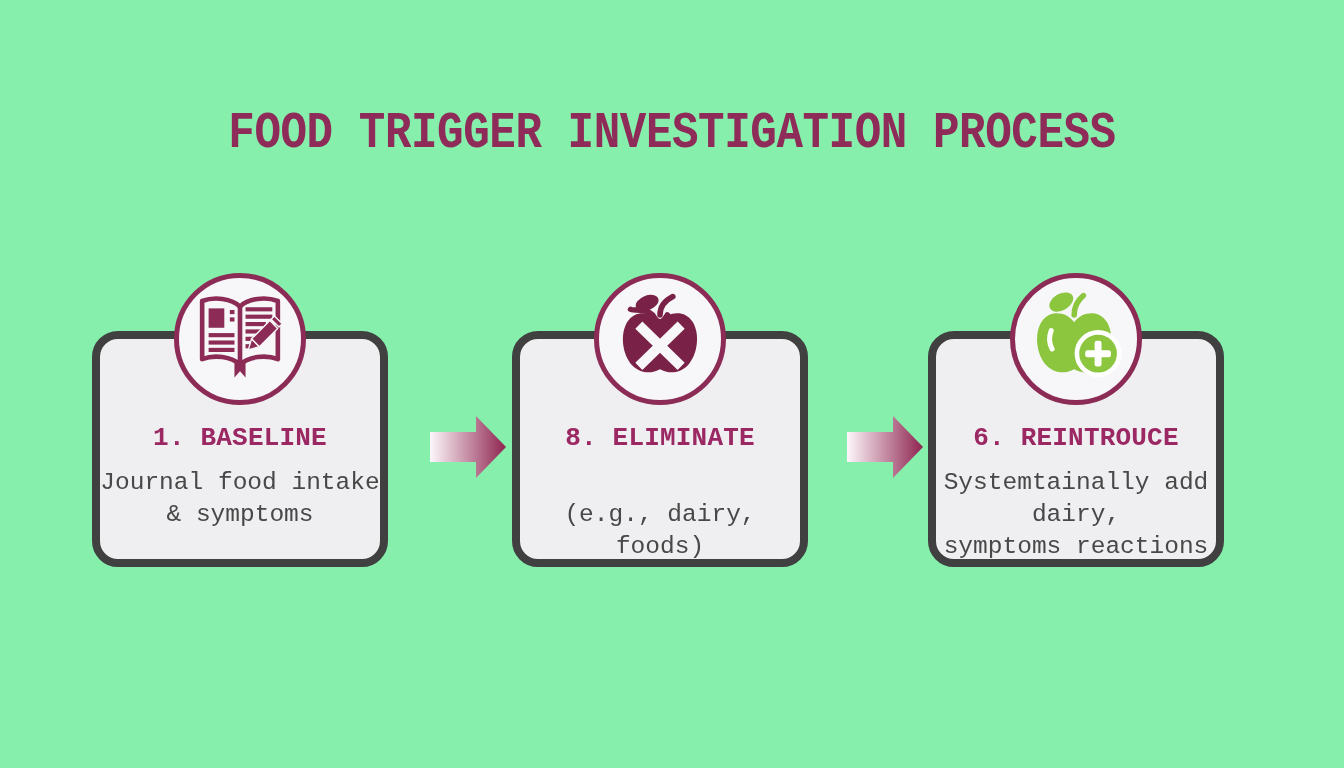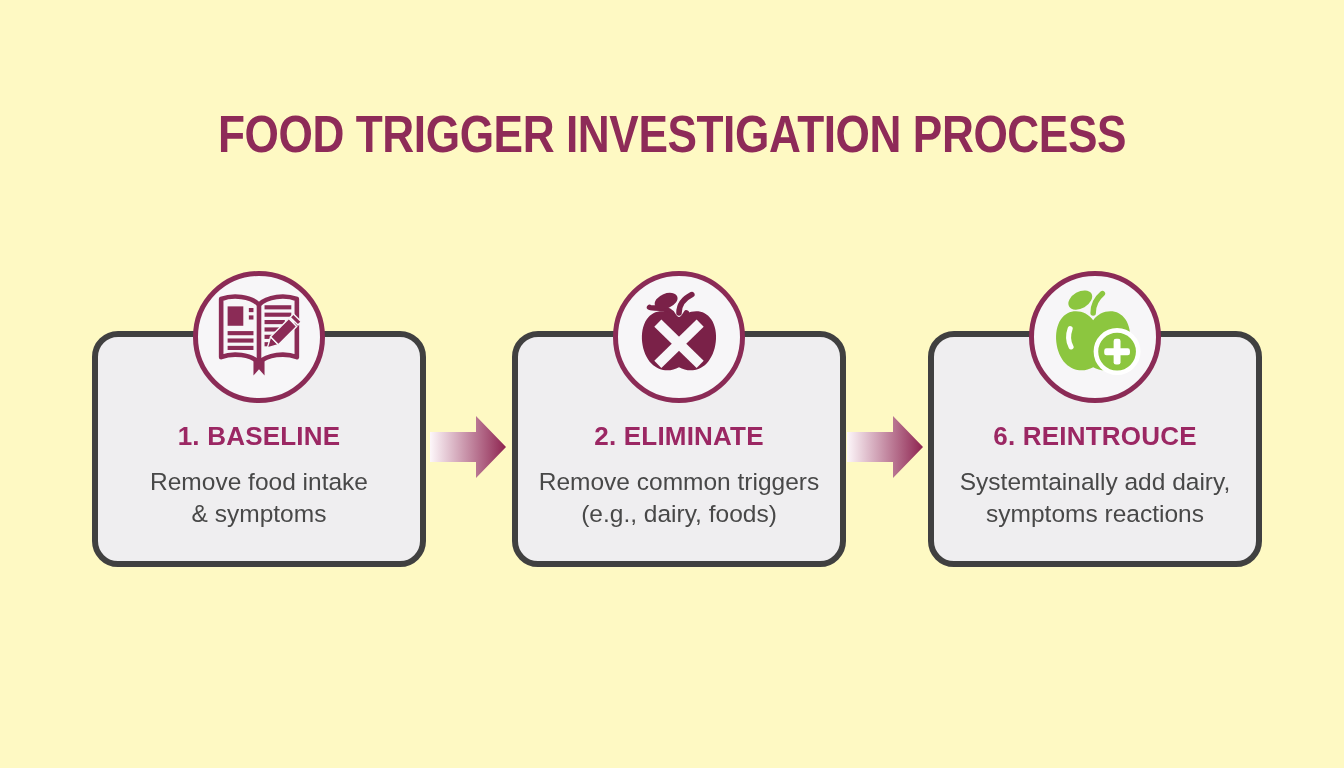--- a/index.html
+++ b/index.html
@@ -1,34 +1,34 @@
 <!DOCTYPE html>
 <html><head>
 <meta charset="utf-8">
 <style>
   html,body{margin:0;padding:0;background:#ffffff;}
   .canvas{
     position:relative;width:1344px;height:768px;overflow:hidden;
-    background:#fef9c3;
-    font-family:Liberation Sans, sans-serif;
+    background:#86efac;
+    font-family:Liberation Mono, monospace;
   }
   .page-title{
     position:absolute;top:106px;left:0;width:100%;
     text-align:center;
     font-size:52px;font-weight:bold;line-height:56px;
     color:#8e2b58;
     letter-spacing:-0.5px;
     transform:scaleX(0.85);
     transform-origin:50% 50%;
     white-space:nowrap;
   }
   .step-card{
-    position:absolute;top:331px;width:334px;height:236px;
+    position:absolute;top:331px;width:296px;height:236px;
     background:#efeef0;
-    border:6px solid #404040;
+    border:8px solid #404040;
     border-radius:26px;
     box-sizing:border-box;
   }
   .card-1{left:92px;}
   .card-2{left:512px;}
   .card-3{left:928px;}
   .icon-circle{
     position:absolute;top:-66px;left:50%;
     width:132px;height:132px;margin-left:-66px;
     background:#f7f6f8;
@@ -90,21 +90,21 @@
             <path d="M0,0 L-6,-11 L6,-11 Z" fill="#8b2b56" stroke="#f7f6f8" stroke-width="1.5"></path>
             <rect x="-6" y="-39" width="12" height="28" fill="#8b2b56" stroke="#f7f6f8" stroke-width="1.5"></rect>
             <rect x="-6" y="-46" width="12" height="5" fill="#8b2b56" stroke="#f7f6f8" stroke-width="1.5"></rect>
           </g>
         </svg>
       </span>
     </div>
     <div class="card-content">
       <div class="step-label">1. BASELINE</div>
       <div class="step-desc">
-        <span>Remove food intake</span><br>
+        <span>Journal food intake</span><br>
         <span>&amp; symptoms</span>
       </div>
     </div>
   </div>
 
   <svg class="flow-arrow arrow-1" viewBox="0 0 76 64">
     <defs>
       <linearGradient id="arrowGrad1" x1="0" y1="0" x2="1" y2="0">
         <stop offset="0" stop-color="#fdf7fa"></stop>
         <stop offset="1" stop-color="#8e2450"></stop>
@@ -122,23 +122,23 @@
           <ellipse cx="36" cy="13" rx="13" ry="8" fill="#7a2148" transform="rotate(-22 36 13)"></ellipse>
           <path d="M50,34 C42,22 23,20 15,33 C6,46 9,70 20,81 C29,90 41,90 50,85 C59,90 71,90 80,81 C91,70 94,46 85,33 C77,20 58,22 50,34 Z" fill="#7a2148"></path>
           <g stroke="#f7f6f8" stroke-width="11">
             <path d="M27,37 L73,82"></path>
             <path d="M73,37 L27,82"></path>
           </g>
         </svg>
       </span>
     </div>
     <div class="card-content">
-      <div class="step-label">2. ELIMINATE</div>
+      <div class="step-label">8. ELIMINATE</div>
       <div class="step-desc">
-        <span>Remove common triggers</span><br>
+        <br>
         <span>(e.g., dairy, foods)</span>
       </div>
     </div>
   </div>
 
   <svg class="flow-arrow arrow-2" viewBox="0 0 76 64">
     <defs>
       <linearGradient id="arrowGrad2" x1="0" y1="0" x2="1" y2="0">
         <stop offset="0" stop-color="#fdf7fa"></stop>
         <stop offset="1" stop-color="#8e2450"></stop>

